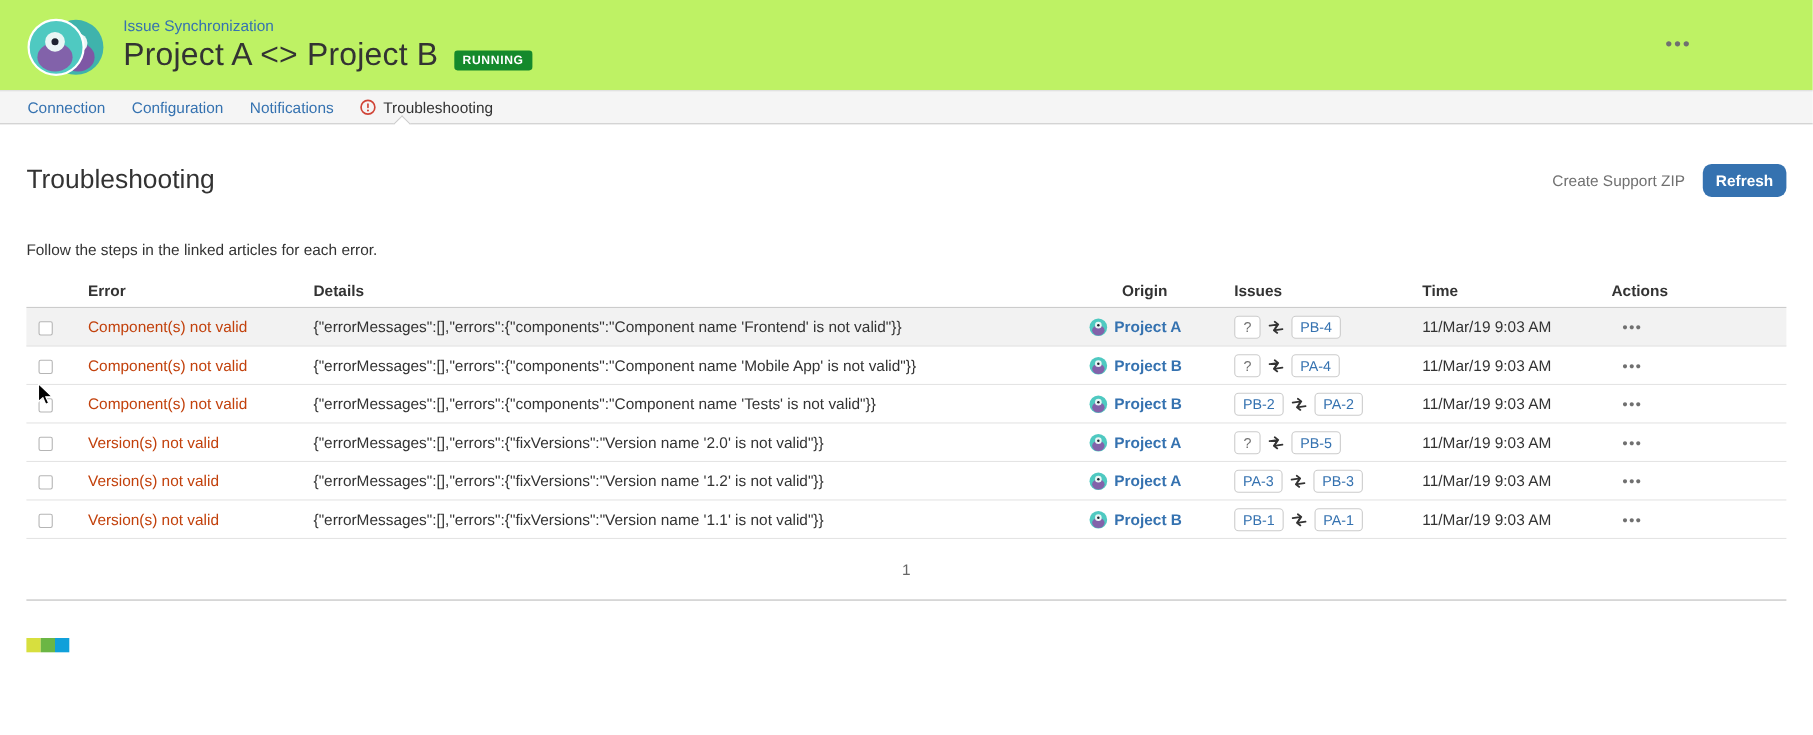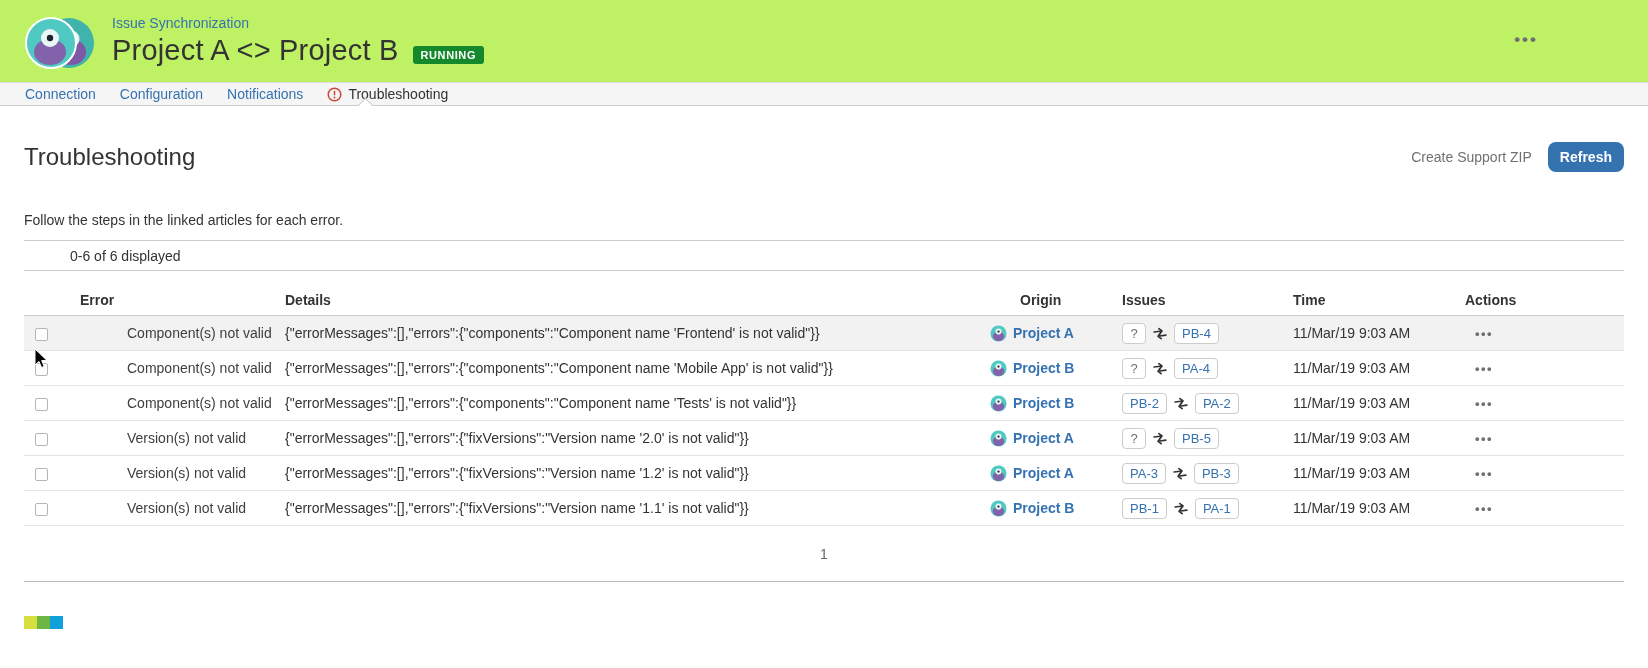--- a/index.html
+++ b/index.html
@@ -13,21 +13,21 @@
   .app-label { color:#3572b0; font-size:14px; line-height:18px; }
   .title-line { display:flex; align-items:center; margin-top:2px; }
   .app-title { font-size:29px; font-weight:400; color:#333; letter-spacing:0.2px; }
   .status-badge { display:inline-block; margin-left:14px; margin-top:8px; background:#14892c;
     color:#fff; font-size:11px; font-weight:bold; letter-spacing:0.6px; padding:3px 8px;
     border-radius:3px; line-height:12px; }
   .overflow-menu { position:absolute; right:110px; top:30px; color:#707070; font-size:17px;
     letter-spacing:2px; font-weight:bold; cursor:pointer; }
 
   
-  .tabbar { position:relative; height:24px; background:#f5f5f5; border-top:1px solid #ddd;
+  .tabbar { position:relative; height:31px; background:#f5f5f5; border-top:1px solid #ddd;
     border-bottom:1px solid #ccc; display:flex; align-items:center; padding-left:25px; }
   .tab { margin-right:24px; color:#3572b0; cursor:pointer; display:flex; align-items:center; gap:6px; }
   .tab.active { color:#333; cursor:default; }
   .warn-icon { width:15px; height:15px; display:inline-block; }
   .tab-notch { position:absolute; left:360px; bottom:-6px; width:11px; height:11px; background:#fff;
     border-left:1px solid #ccc; border-top:1px solid #ccc; transform:rotate(45deg); }
 
   
   .content { padding:0 24px; }
   .page-head { display:flex; align-items:center; margin-top:36px; }
@@ -48,21 +48,21 @@
   .thead { height:31px; border-bottom:1px solid #ccc; font-weight:bold; color:#333; }
   .thead .hd-origin { padding-left:35px; }
   .thead .hd-issues { padding-left:2px; }
   .thead .hd-time { padding-left:8px; }
   .thead .hd-actions { padding-left:5px; }
   .trow { height:35px; border-bottom:1px solid #e4e4e4; }
   .trow.hovered { background:#f2f2f2; }
   .col-check { padding-left:11px; }
   .col-check input { appearance:none; -webkit-appearance:none; width:13px; height:13px;
     border:1px solid #b5b5b5; border-radius:2px; background:#fff; vertical-align:middle; cursor:pointer; }
-  a.link { color:#404040; text-decoration:none; cursor:pointer;margin-left:47px; }
+  a.link { color:#c2410c; text-decoration:none; cursor:pointer; }
   .col-origin { display:flex; align-items:center; gap:6px; padding-left:5px; }
   .origin-icon { width:17px; height:17px; flex:0 0 auto; }
   .origin-link { color:#3572b0; font-weight:bold; text-decoration:none; cursor:pointer; }
   .col-issues { display:flex; align-items:center; gap:7px; padding-left:2px; }
   .issue-badge { display:inline-block; border:1px solid #ccc; border-radius:4px; background:#fff;
     color:#3572b0; font-size:13px; line-height:15px; padding:2px 7px; min-width:24px;
     text-align:center; cursor:pointer; }
   .issue-badge.unknown { color:#707070; }
   .swap-icon { display:inline-flex; }
   .col-time { padding-left:8px; }
@@ -130,23 +130,20 @@
   <div class="page-head">
     <h1 class="page-title">Troubleshooting</h1>
     <div class="page-actions">
       <span class="link-button">Create Support ZIP</span>
       <button class="btn-primary">Refresh</button>
     </div>
   </div>
 
   <div class="page-desc">Follow the steps in the linked articles for each error.</div>
 
-  <div class="count-strip">
-    <span>0-6 of 6 displayed</span>
-  </div>
 
   <div class="tbl">
     <div class="tgrid thead">
       <div></div>
       <div>Error</div>
       <div>Details</div>
       <div class="hd-origin">Origin</div>
       <div class="hd-issues">Issues</div>
       <div class="hd-time">Time</div>
       <div class="hd-actions">Actions</div>

